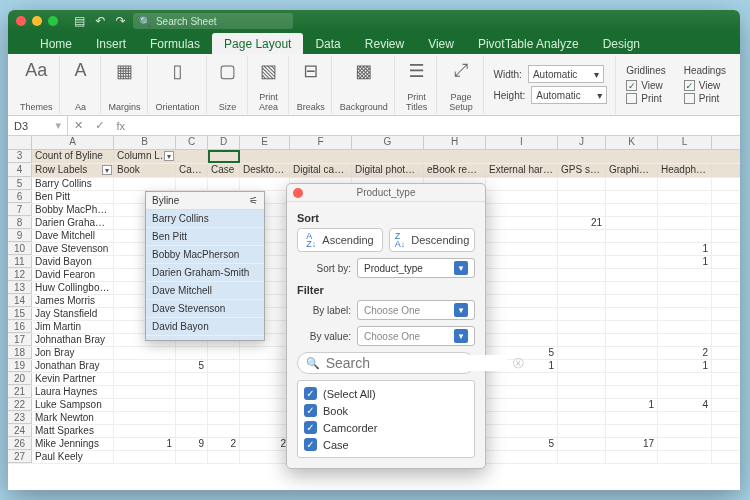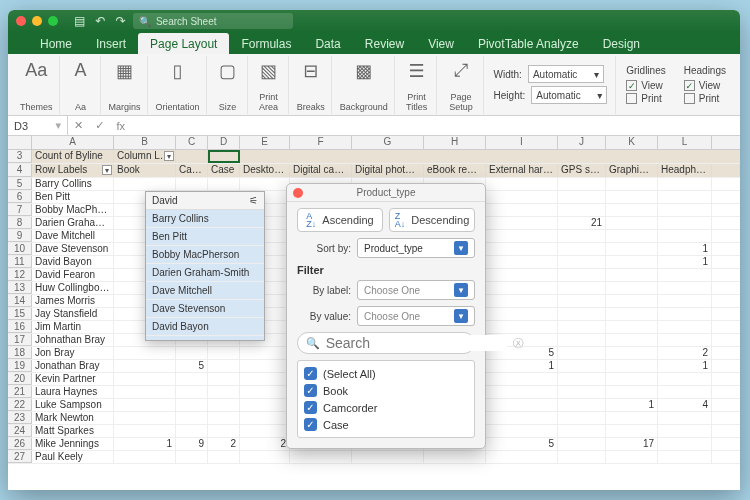--- a/index.html
+++ b/index.html
@@ -87,22 +87,22 @@
     </div>
     <div class="title-search">
       <span>🔍</span>
       <span>Search Sheet</span>
     </div>
   </div>
 
   <div class="tabs" id="tabs">
       <div class="tab">Home</div>
       <div class="tab">Insert</div>
+      <div class="tab">Formulas</div>
       <div class="tab active">Page Layout</div>
-      <div class="tab">Formulas</div>
       <div class="tab">Data</div>
       <div class="tab">Review</div>
       <div class="tab">View</div>
       <div class="tab">PivotTable Analyze</div>
       <div class="tab">Design</div>
     </div>
 
   <div class="ribbon">
     <div class="rgrp">
         <div class="rico">Aa</div>
@@ -569,41 +569,42 @@
           <div class="cell" style="width: 62px; text-align: right;"></div>
           <div class="cell" style="width: 72px; text-align: right;"></div>
           <div class="cell" style="width: 48px; text-align: right;"></div>
           <div class="cell" style="width: 52px; text-align: right;"></div>
           <div class="cell" style="width: 54px; text-align: right;"></div>
         </div>
       </div>
 
     <div class="byline-pop">
       <div class="hdr">
-          <span>David</span>
+          <span>Byline</span>
           <span>⚟</span>
         </div>
       <div class="body" id="byline-body">
           <div class="item">Barry Collins</div>
           <div class="item">Ben Pitt</div>
           <div class="item">Bobby MacPherson</div>
           <div class="item">Darien Graham-Smith</div>
           <div class="item">Dave Mitchell</div>
           <div class="item">Dave Stevenson</div>
           <div class="item">David Bayon</div>
           <div class="item">David Fearon</div>
         </div>
     </div>
 
     <div class="filter-pop">
       <div class="fp-title">
           <div class="closer"></div>
           <span>Product_type</span>
         </div>
       <div class="fp-body">
+        <div class="fp-sec">Sort</div>
         <div class="sortbtns">
           <div class="sortbtn">
               <span class="sortico">A<br>Z↓</span>
               <span>Ascending</span>
             </div>
           <div class="sortbtn">
               <span class="sortico">Z<br>A↓</span>
               <span>Descending</span>
             </div>
         </div>

